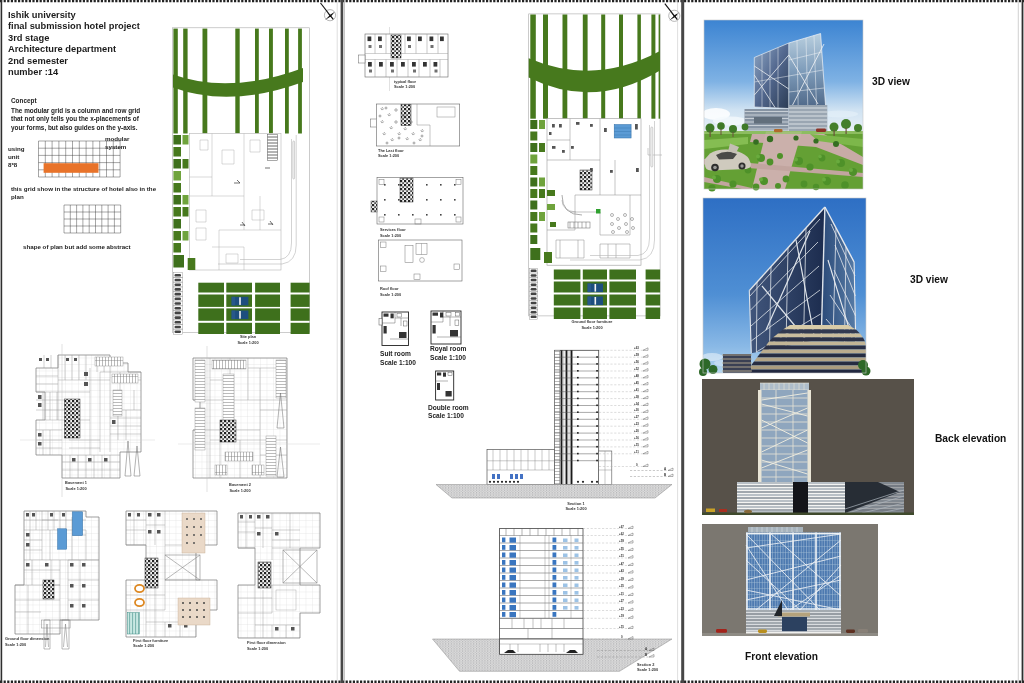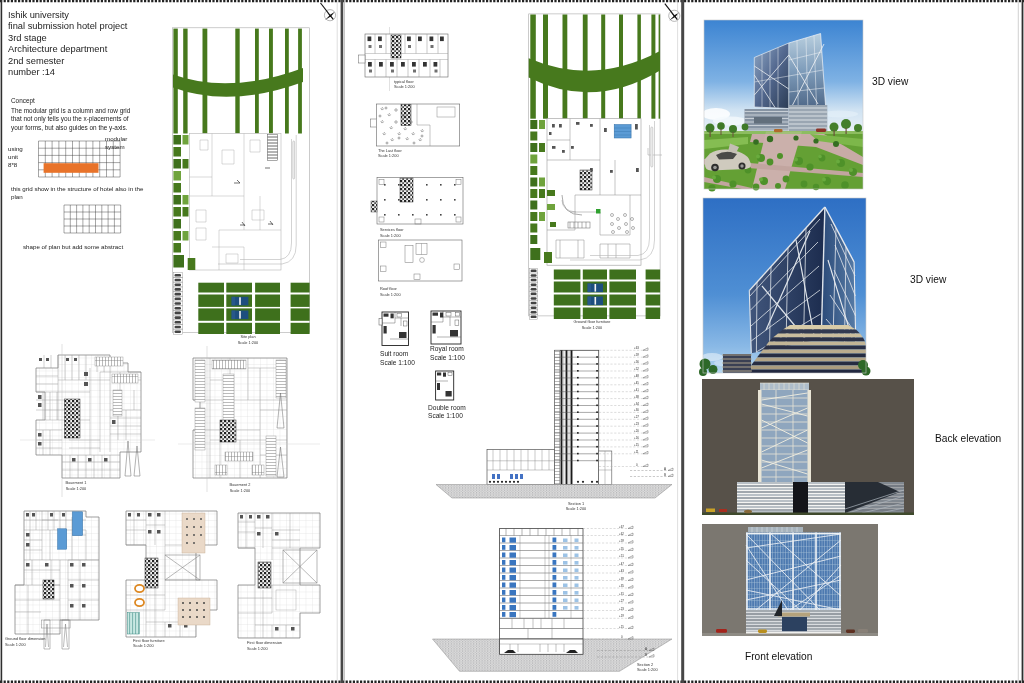--- a/index.html
+++ b/index.html
@@ -1,17 +1,17 @@
 <!DOCTYPE html>
 <html><head>
 <meta charset="utf-8">
 <style>
   html,body{margin:0;padding:0;background:#ffffff;}
   svg text{font-family:"Liberation Sans",sans-serif;}
-  #sheet{position:relative;width:1024px;height:683px;overflow:hidden;background:#fff;}
+  #sheet{position:relative;width:1024px;height:683px;overflow:hidden;background:#fff;font-weight:bold;}
 </style>
 </head>
 <body>
 
 <div id="sheet">
 <svg width="1024" height="683" viewBox="0 0 1024 683">
 <defs>
   <linearGradient id="sky1" x1="0" y1="0" x2="0" y2="1">
     <stop offset="0" stop-color="#3c84d2"></stop>
     <stop offset="0.55" stop-color="#7fb2e4"></stop>

